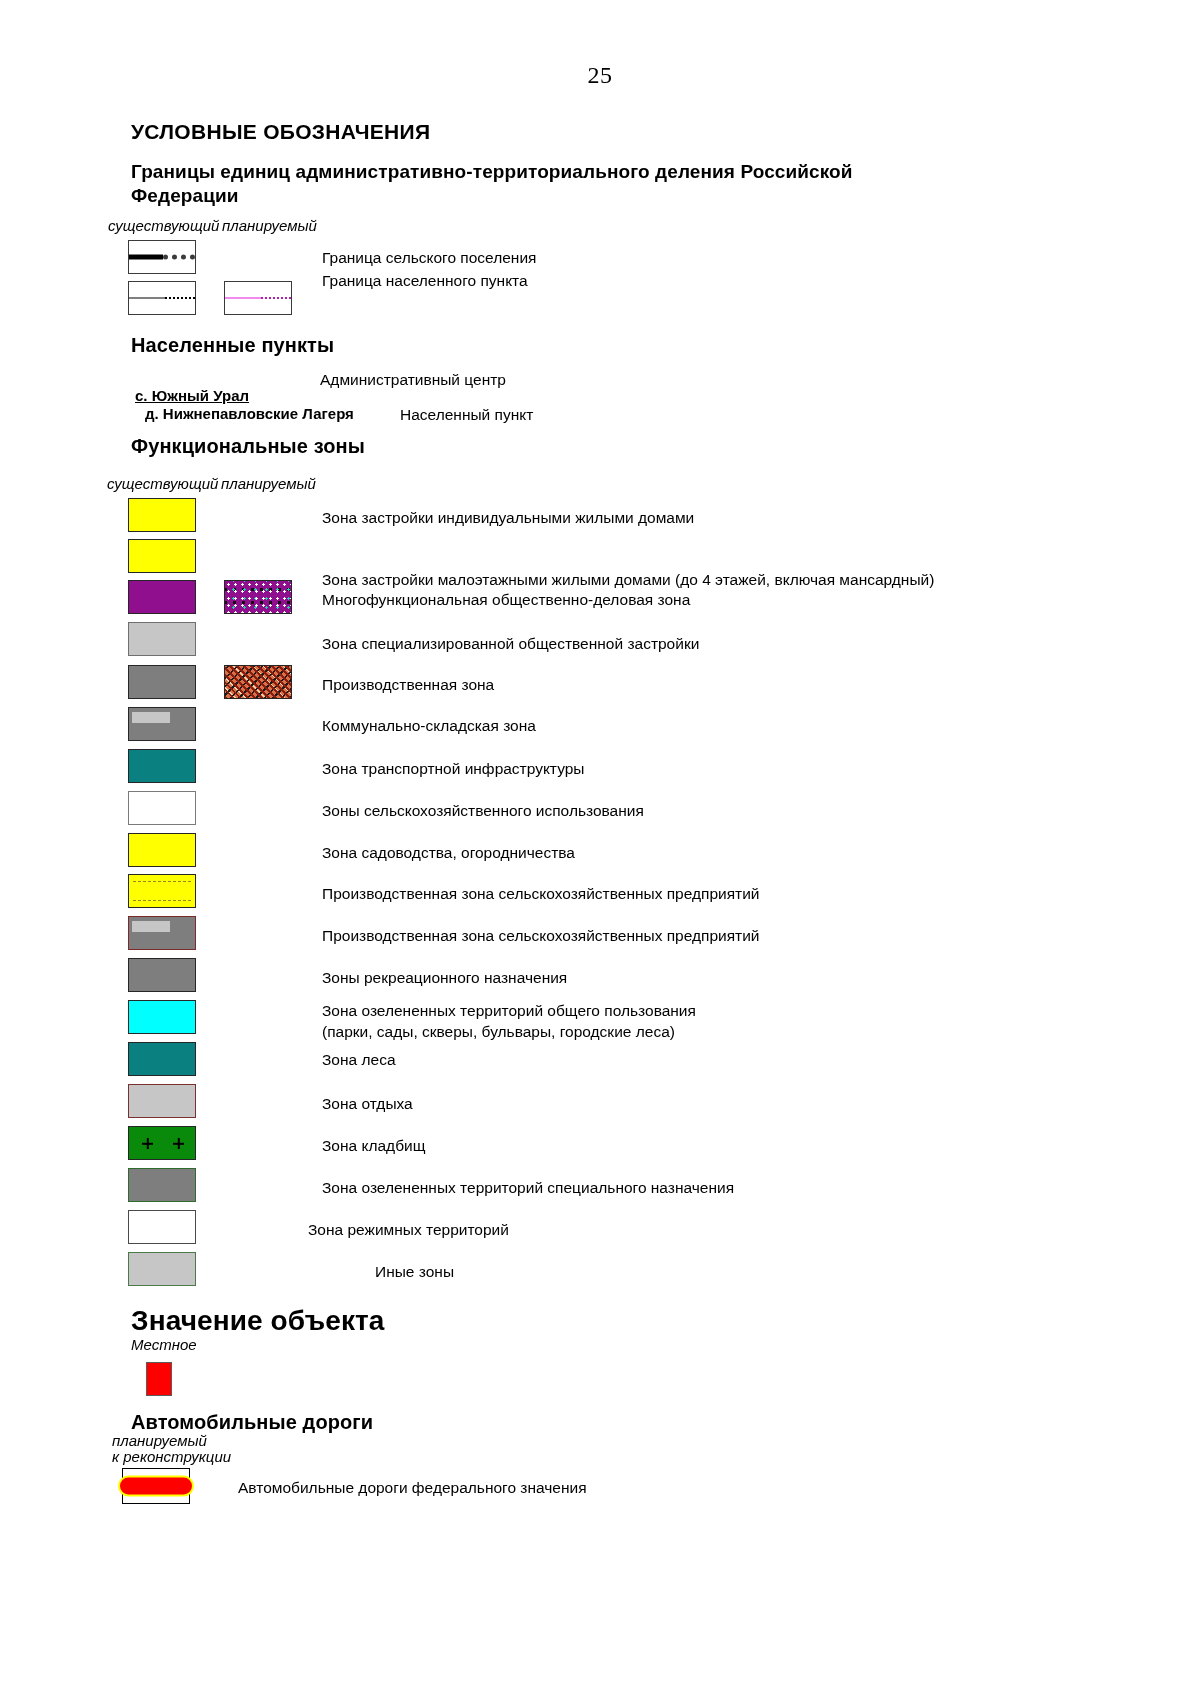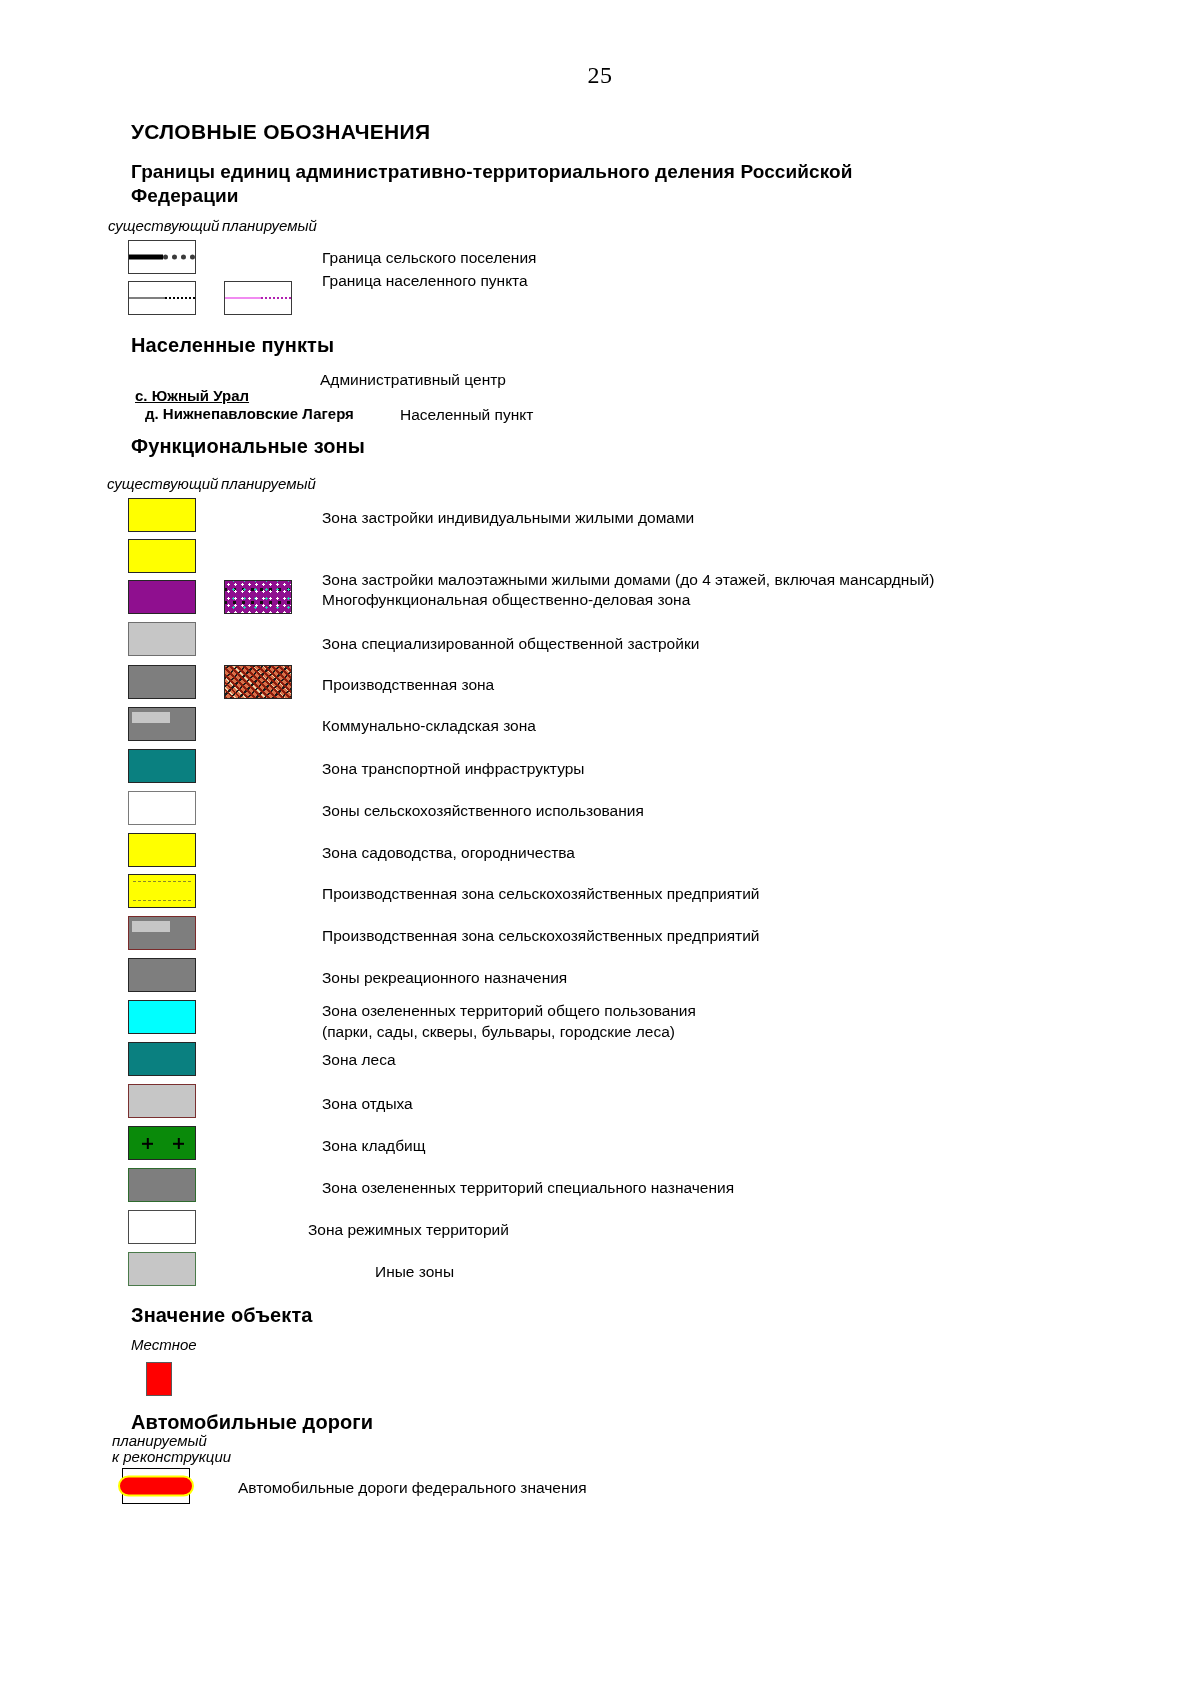--- a/index.html
+++ b/index.html
@@ -43,21 +43,21 @@
   .section-head {
     position: absolute;
     font-weight: bold;
     font-size: 19px;
     letter-spacing: 0.1px;
     line-height: 1.28;
   }
   .sec-admin  { left: 131px; top: 160px; width: 760px; }
   .sec-places { left: 131px; top: 333px; font-size: 20px; }
   .sec-zones  { left: 131px; top: 434px; font-size: 20px; }
-  .sec-value  { left: 131px; top: 1303px; font-size: 20px; }
+  .sec-value  { left: 131px; top: 1303px; font-size: 28px; }
   .sec-roads  { left: 131px; top: 1410px; font-size: 20px; }
 
   .col-hdr {
     position: absolute;
     font-size: 15px;
     font-style: italic;
     font-weight: normal;
     white-space: nowrap;
     text-align: center;
   }

